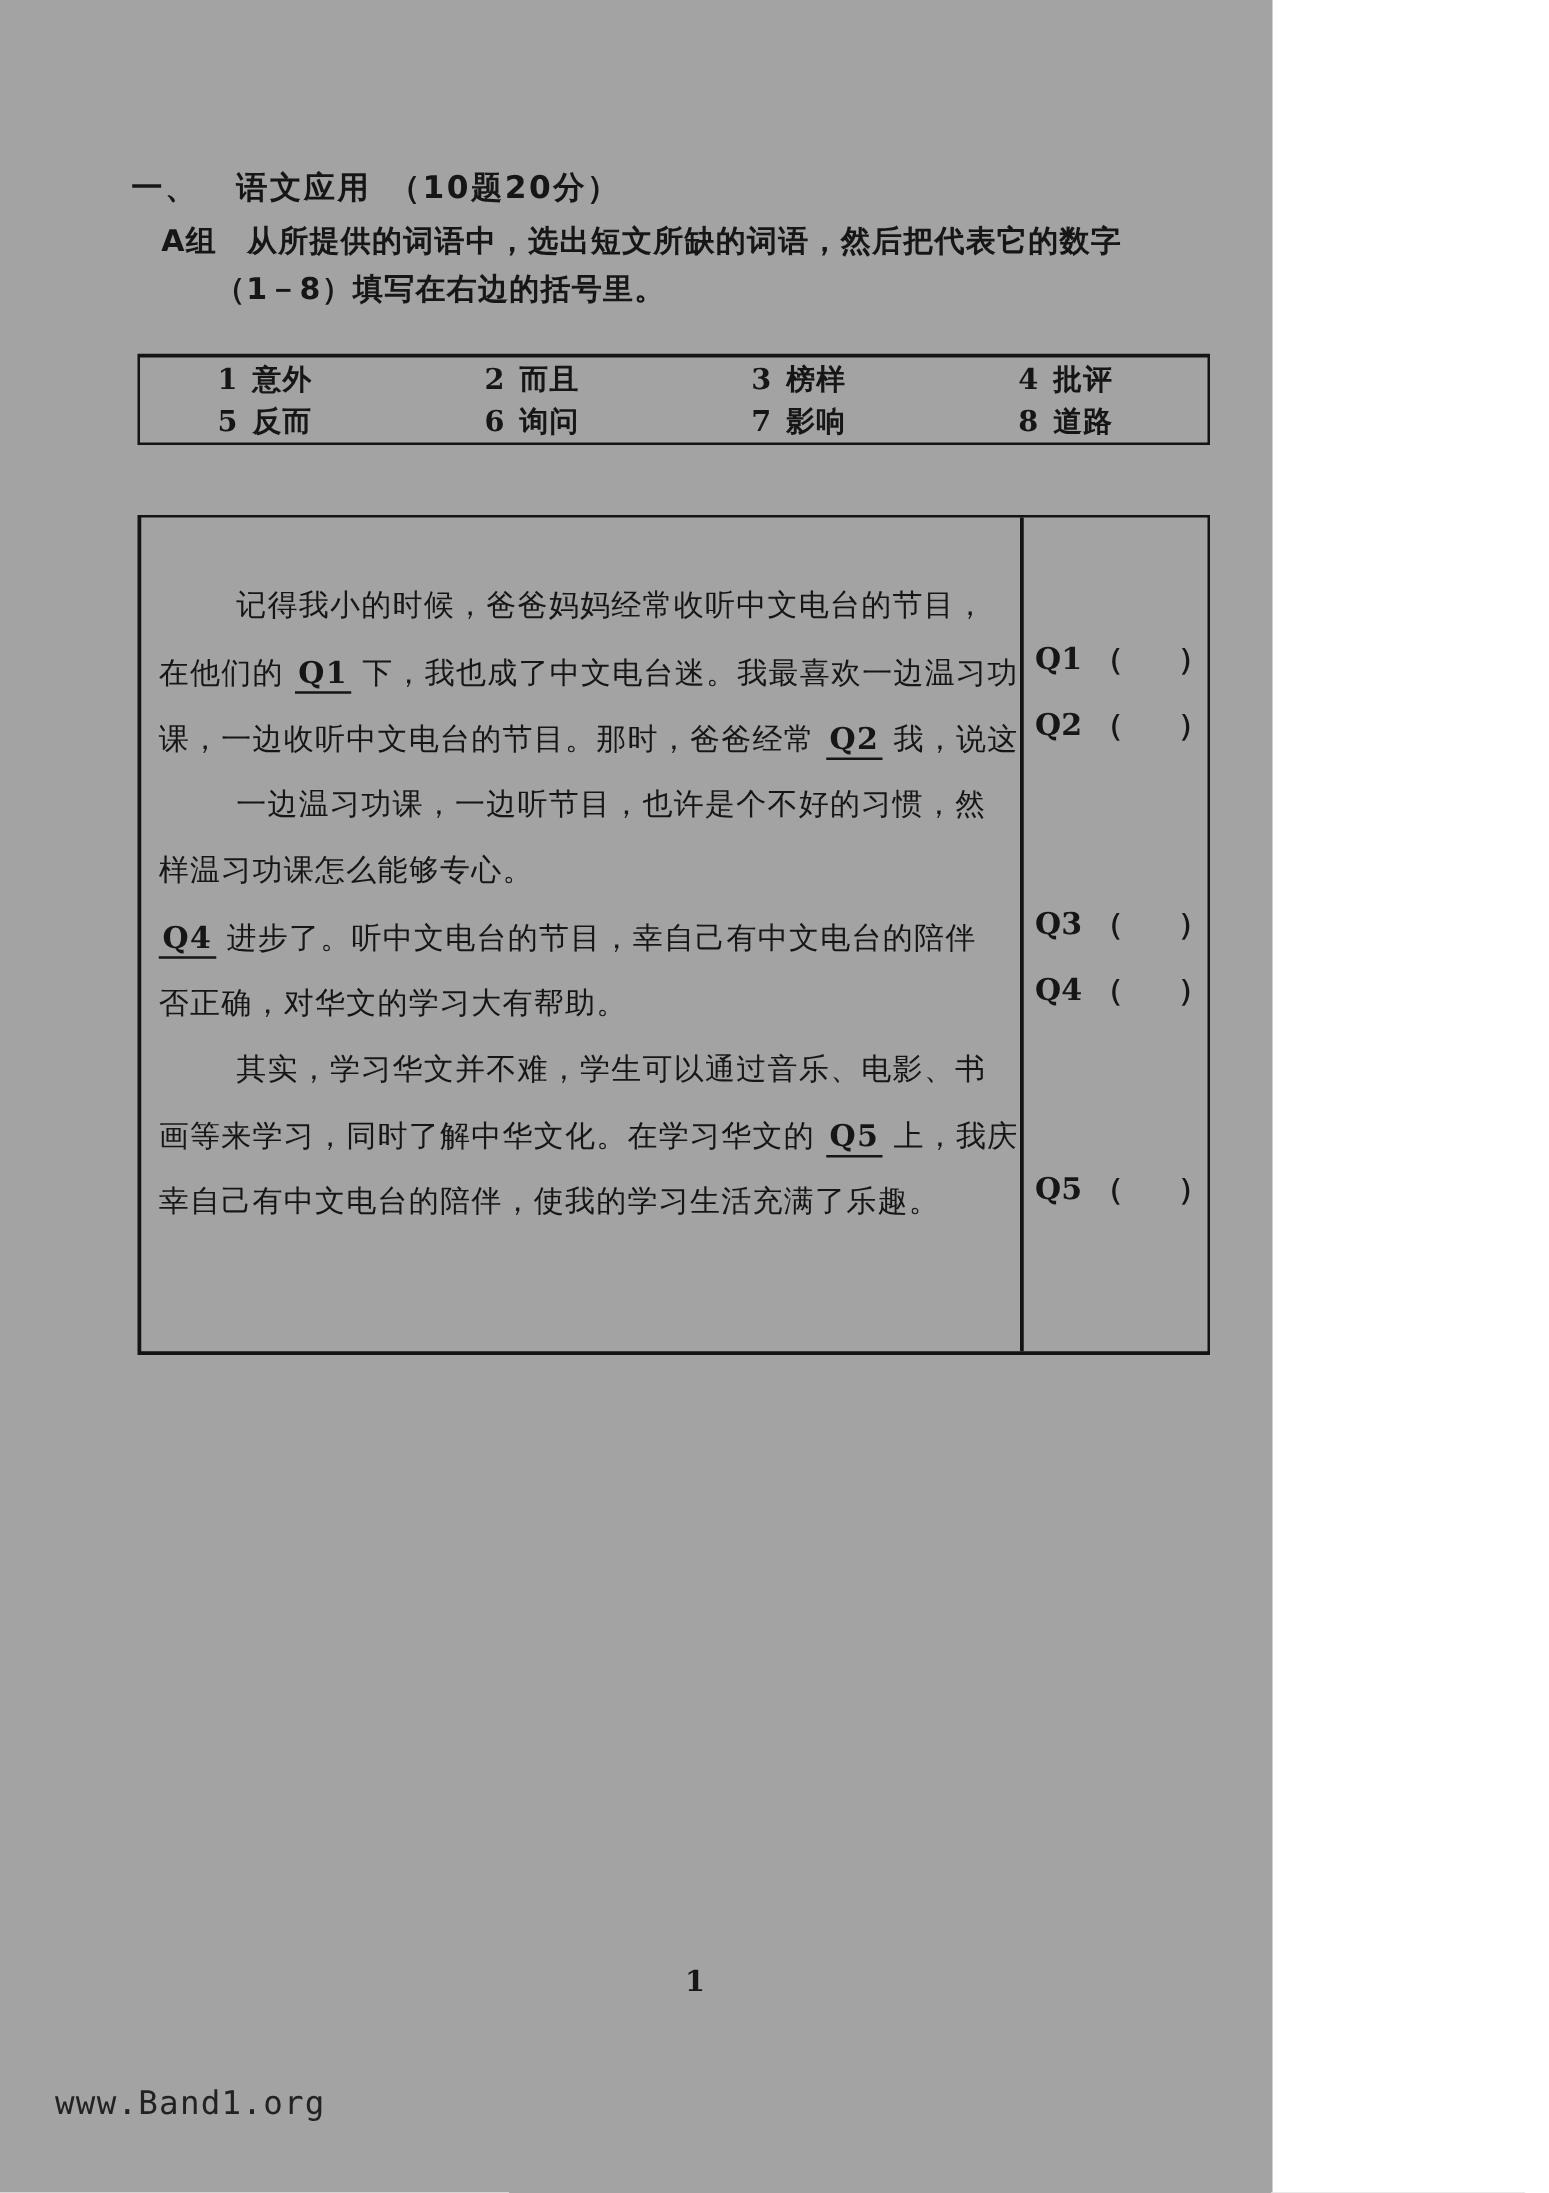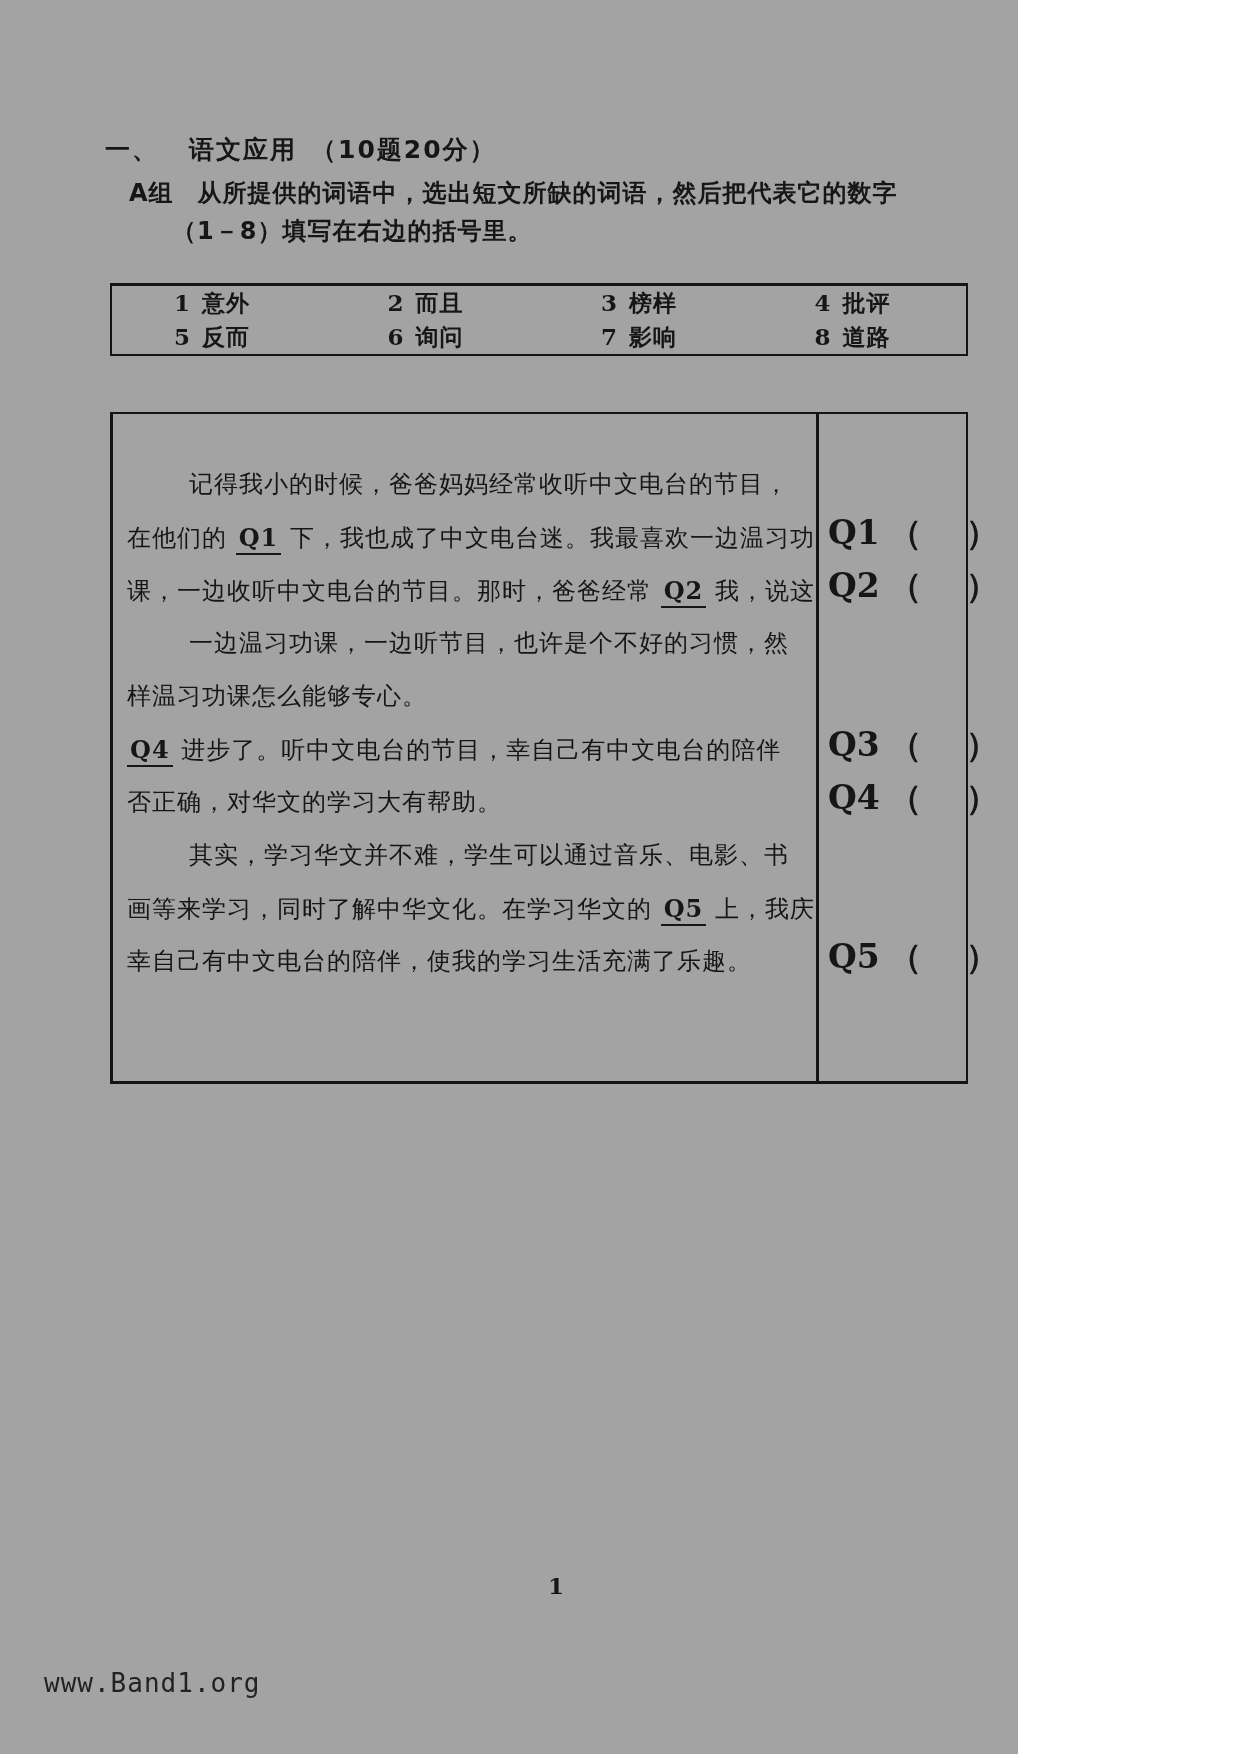--- a/index.html
+++ b/index.html
@@ -33,21 +33,21 @@
     box-sizing:border-box;
   }
   .passage { position:absolute; left:14px; top:44px; width:688px; }
   .p-line { height:53px; line-height:53px; font-size:24px; letter-spacing:1px; white-space:nowrap; }
   .p-line.indent { text-indent:62px; }
   .blank {
     font-family:"DejaVu Serif", serif; font-weight:600;
     padding:0 3px 1px; border-bottom:2px solid #161616;
   }
   .answer-col { position:absolute; left:703px; top:0; bottom:0; width:150px; border-left:3px solid #141414; }
-  .answer-slot { position:absolute; left:9px; white-space:nowrap; font-size:33px; font-weight:600; }
+  .answer-slot { position:absolute; left:9px; white-space:nowrap; font-size:24px; font-weight:600; }
   .ans-label { font-family:"DejaVu Serif", serif; margin-right:9px; }
   .gap { display:inline-block; width:44px; }
   .slot-1 { top:97px; }
   .slot-2 { top:150px; }
   .slot-3 { top:309px; }
   .slot-4 { top:362px; }
   .slot-5 { top:521px; }
 
   
   .page-number { position:absolute; left:548px; top:1572px; font-size:23px; font-family:"DejaVu Serif", serif; font-weight:700; }

